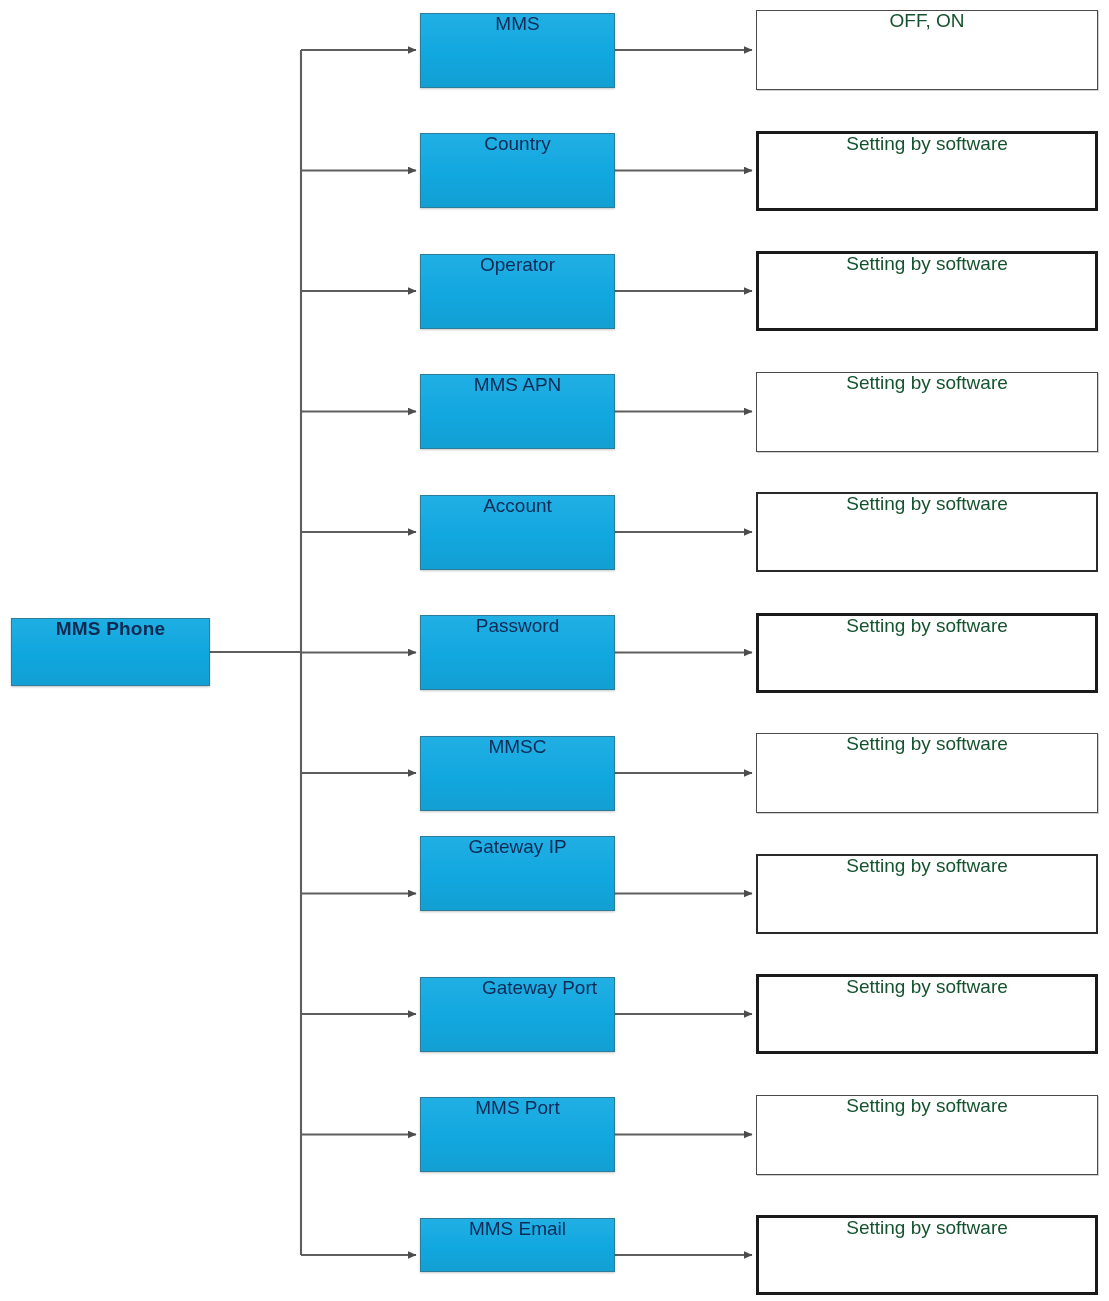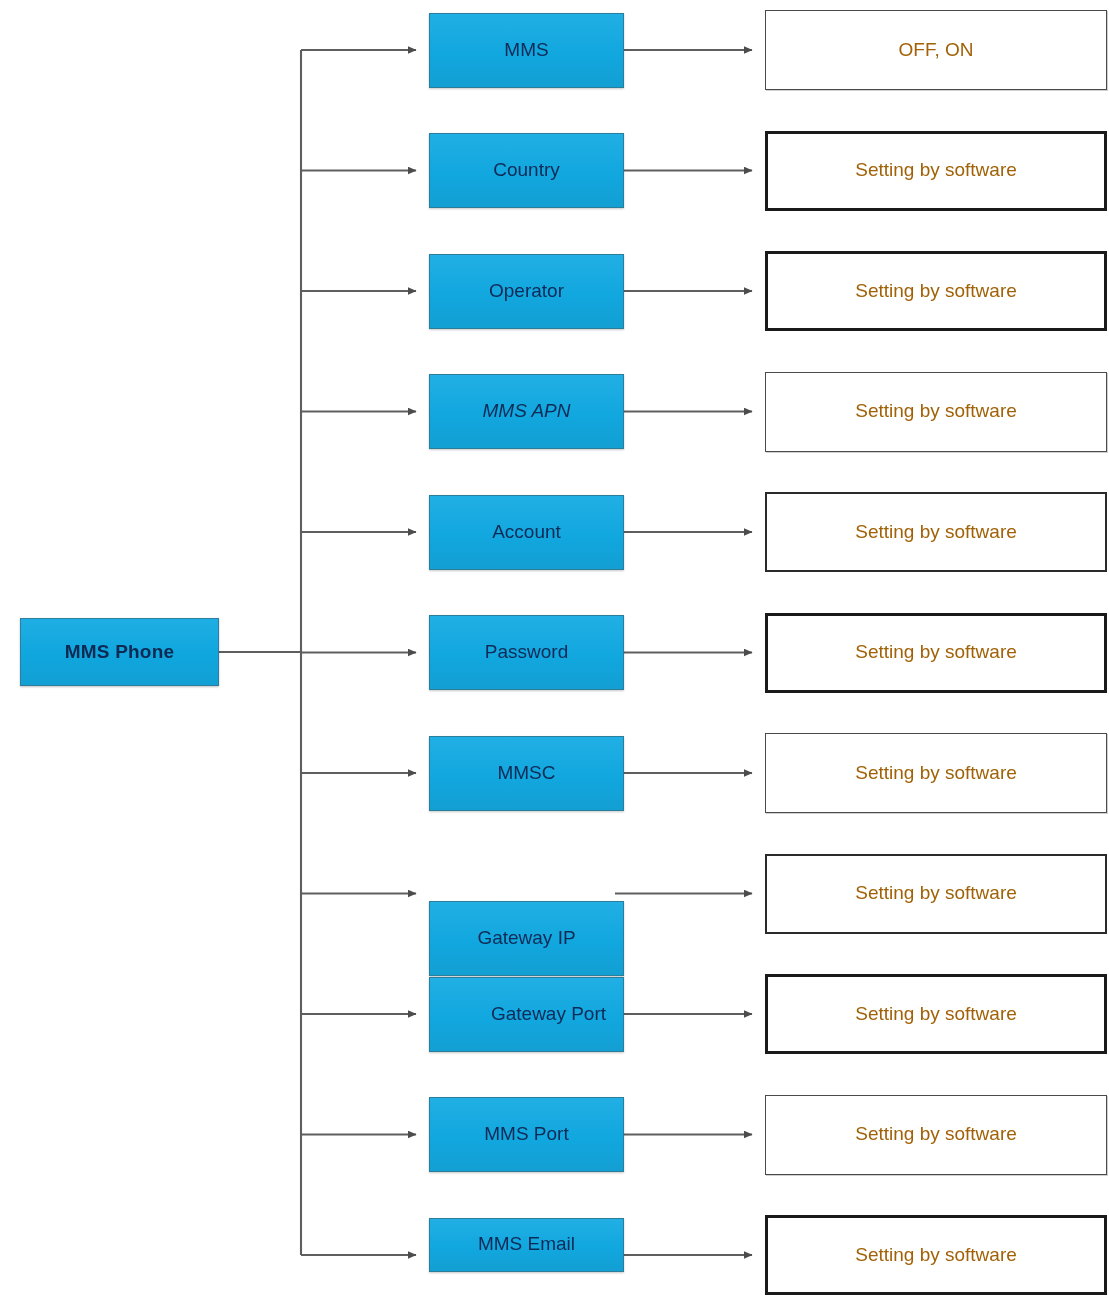--- a/index.html
+++ b/index.html
@@ -23,44 +23,42 @@
     left: 0;
     top: 0;
     width: 1109px;
     height: 1301px;
     pointer-events: none;
   }
   .node {
     position: absolute;
     box-sizing: border-box;
     display: flex;
-    align-items: center;
     justify-content: center;
     text-align: center;
-    margin-left: 9px;
   }
   .node-root {
     background: linear-gradient(180deg, #1FAEE3 0%, #0FA6DE 55%, #129FD3 100%);
     border: 1px solid #2E7F9E;
     color: #0D2A52;
     font-weight: bold;
     font-size: 19px;
     letter-spacing: 0.2px;
     box-shadow: 0 1px 2px rgba(0,0,0,0.25);
   }
   .node-item {
     background: linear-gradient(180deg, #21AFE4 0%, #11A7DF 55%, #139FD2 100%);
     border: 1px solid #2B7D9C;
     color: #0E2B56;
     font-size: 19px;
     box-shadow: 0 1px 2px rgba(0,0,0,0.22);
   }
   .node-value {
     background: #ffffff;
-    color: #a16207;
+    color: #14532d;
     font-size: 19px;
   }
   .node-value.b-thin {
     border: 1.5px solid #4a4a4a;
     box-shadow: 1px 1px 0 rgba(120,120,120,0.35);
   }
   .node-value.b-thick {
     border: 3px solid #1a1a1a;
   }
   .node-value.b-med {
@@ -126,21 +124,21 @@
       </div>
       <div class="node node-value b-thick" style="left: 756px; top: 130.5px; width: 342px; height: 80px;">
         <span class="node-label">Setting by software</span>
       </div>
       <div class="node node-item" style="left: 420px; top: 253.5px; width: 195px; height: 75px;">
         <span class="node-label">Operator</span>
       </div>
       <div class="node node-value b-thick" style="left: 756px; top: 251px; width: 342px; height: 80px;">
         <span class="node-label">Setting by software</span>
       </div>
-      <div class="node node-item" style="left: 420px; top: 374px; width: 195px; height: 75px; font-style: italic;">
+      <div class="node node-item" style="left: 420px; top: 374px; width: 195px; height: 75px;">
         <span class="node-label">MMS APN</span>
       </div>
       <div class="node node-value b-thin" style="left: 756px; top: 371.5px; width: 342px; height: 80px;">
         <span class="node-label">Setting by software</span>
       </div>
       <div class="node node-item" style="left: 420px; top: 494.5px; width: 195px; height: 75px;">
         <span class="node-label">Account</span>
       </div>
       <div class="node node-value b-med" style="left: 756px; top: 492px; width: 342px; height: 80px;">
         <span class="node-label">Setting by software</span>
@@ -150,21 +148,21 @@
       </div>
       <div class="node node-value b-thick" style="left: 756px; top: 612.5px; width: 342px; height: 80px;">
         <span class="node-label">Setting by software</span>
       </div>
       <div class="node node-item" style="left: 420px; top: 735.5px; width: 195px; height: 75px;">
         <span class="node-label">MMSC</span>
       </div>
       <div class="node node-value b-thin" style="left: 756px; top: 733px; width: 342px; height: 80px;">
         <span class="node-label">Setting by software</span>
       </div>
-      <div class="node node-item" style="left: 420px; top: 901px; width: 195px; height: 75px;">
+      <div class="node node-item" style="left: 420px; top: 836px; width: 195px; height: 75px;">
         <span class="node-label">Gateway IP</span>
       </div>
       <div class="node node-value b-med" style="left: 756px; top: 853.5px; width: 342px; height: 80px;">
         <span class="node-label">Setting by software</span>
       </div>
       <div class="node node-item" style="left: 420px; top: 976.5px; width: 195px; height: 75px; padding-left: 44px;">
         <span class="node-label">Gateway Port</span>
       </div>
       <div class="node node-value b-thick" style="left: 756px; top: 974px; width: 342px; height: 80px;">
         <span class="node-label">Setting by software</span>

